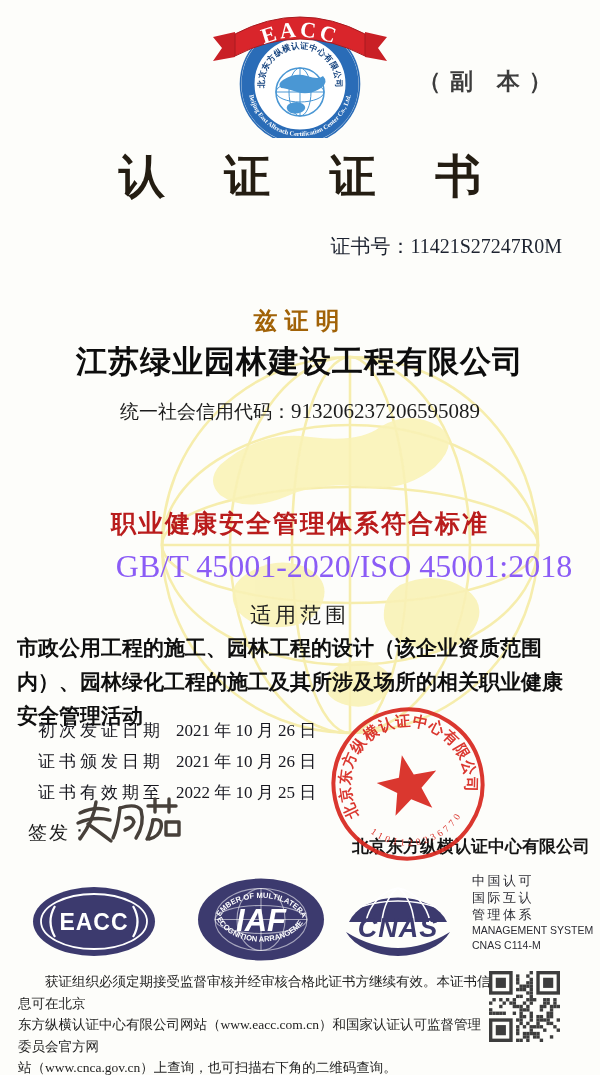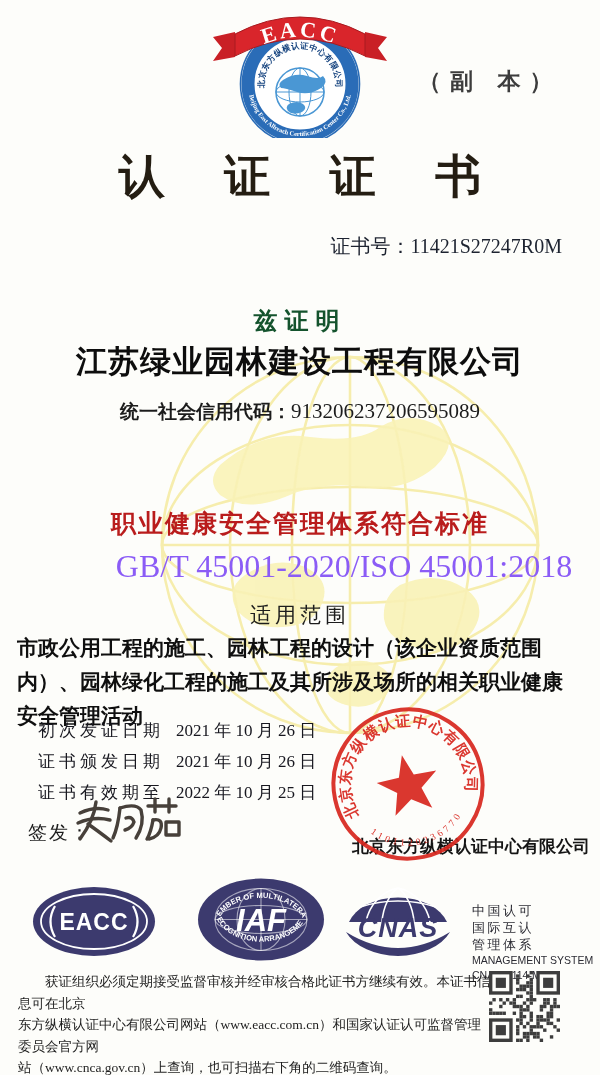--- a/index.html
+++ b/index.html
@@ -6,28 +6,28 @@
   .page{position:relative;width:600px;height:1075px;margin:0 auto;background:#fdfdfa;overflow:hidden;
         font-family:"Liberation Serif","DejaVu Serif",serif;color:#1c1c1c;}
   .abs{position:absolute;}
   .z1{z-index:1;}
   .sans{font-family:"Liberation Sans","DejaVu Sans",sans-serif;}
   .center{left:0;width:100%;text-align:center;}
 
   .watermark{left:150px;top:345px;width:400px;height:400px;z-index:0;opacity:.8;}
 
   .logo-top{left:203px;top:10px;width:194px;height:128px;}
-  .copy-label{left:418px;top:66px;font-size:23px;letter-spacing:9px;color:#3c3c3c;font-weight:600;}
+  .copy-label{left:418px;top:66px;font-size:23px;letter-spacing:9px;color:#3c3c3c;font-weight:600;font-family:Liberation Serif, serif;}
   .title{top:146px;font-size:46px;font-weight:bold;letter-spacing:24px;color:#241d12;text-indent:24px;}
   .cert-no{top:233px;left:0;width:562px;text-align:right;font-size:20px;color:#1d2330;}
 
-  .certify{top:305px;font-size:24px;letter-spacing:7px;font-weight:600;color:#14532d;}
+  .certify{top:305px;font-size:24px;letter-spacing:7px;font-weight:600;color:#a16207;}
   .company{top:341px;font-size:31px;font-weight:bold;color:#0d0d0d;letter-spacing:1px;}
   .credit{top:399px;font-size:19px;}
-  .credit .lbl{font-weight:bold;font-size:19px;}
+  .credit .lbl{font-weight:normal;font-size:19px;}
   .credit .val{font-size:21px;font-family:"Liberation Serif","DejaVu Serif",serif;}
   .addr-block{top:434px;left:0;width:100%;display:flex;flex-direction:column;align-items:center;}
   .addr-inner{display:inline-block;text-align:left;font-size:19px;font-weight:bold;line-height:31px;color:#0f0f0f;}
 
   .system{top:507px;font-size:25px;font-weight:bold;letter-spacing:2px;color:#b91c1c;}
   .standard{top:548px;font-size:32px;color:#8b5cf6;margin-left:44px;}
   .scope-label{top:601px;font-size:21px;font-weight:normal;letter-spacing:4px;}
   .scope{top:631px;left:17px;width:566px;text-align:left;font-size:21px;font-weight:bold;line-height:34px;color:#0f0f0f;}
 
   .dates{left:38px;top:719px;font-size:17px;color:#17171f;}
@@ -35,21 +35,21 @@
   .date-row .dlbl{display:inline-block;width:138px;letter-spacing:4px;}
   .sign-label{left:28px;top:820px;font-size:19px;letter-spacing:2px;}
   .signature{left:68px;top:793px;width:118px;height:60px;}
 
   .seal{left:330px;top:706px;width:156px;height:156px;z-index:2;opacity:.92;}
   .issuer{left:352px;top:835px;font-size:17px;font-weight:600;color:#151515;z-index:1;}
 
   .logo-eacc{left:30px;top:885px;width:128px;height:73px;}
   .logo-iaf{left:196px;top:877px;width:130px;height:85px;}
   .logo-cnas{left:336px;top:882px;width:124px;height:79px;}
-  .accred{left:472px;top:902px;width:125px;color:#2c2c34;}
+  .accred{left:472px;top:872px;width:125px;color:#2c2c34;}
   .accred .cn{font-size:13px;letter-spacing:2.5px;line-height:17px;}
   .accred .en{font-size:10.5px;line-height:14.5px;font-family:"Liberation Sans","DejaVu Sans",sans-serif;}
 
   .footer{left:18px;top:971px;width:474px;font-size:13.5px;line-height:21.5px;color:#1e1e1e;white-space:pre-line;}
   .qr{left:489px;top:971px;width:71px;height:71px;}
 </style>
 </head>
 <body>
 
 <div class="page">

